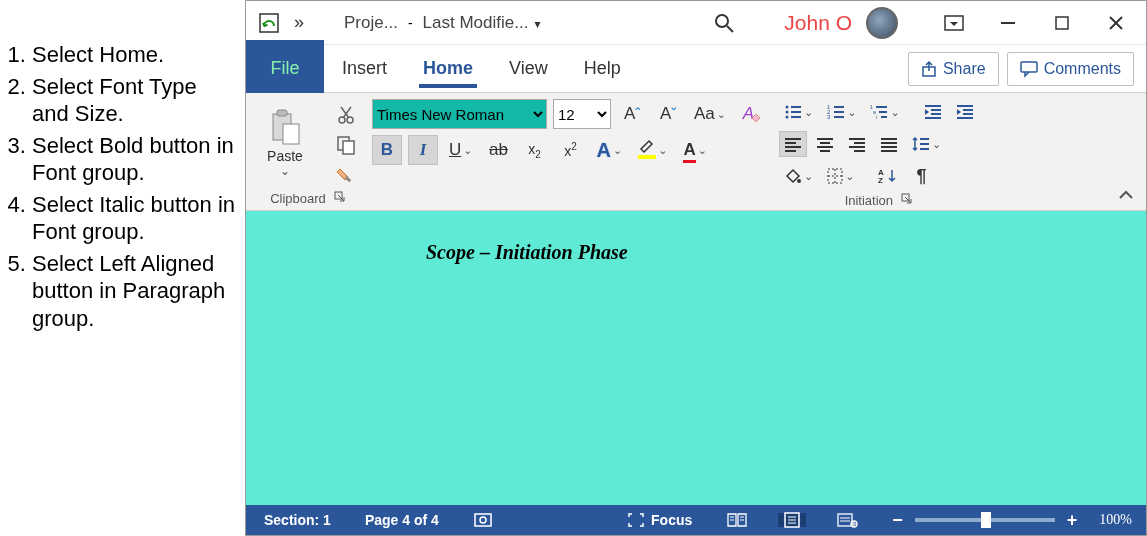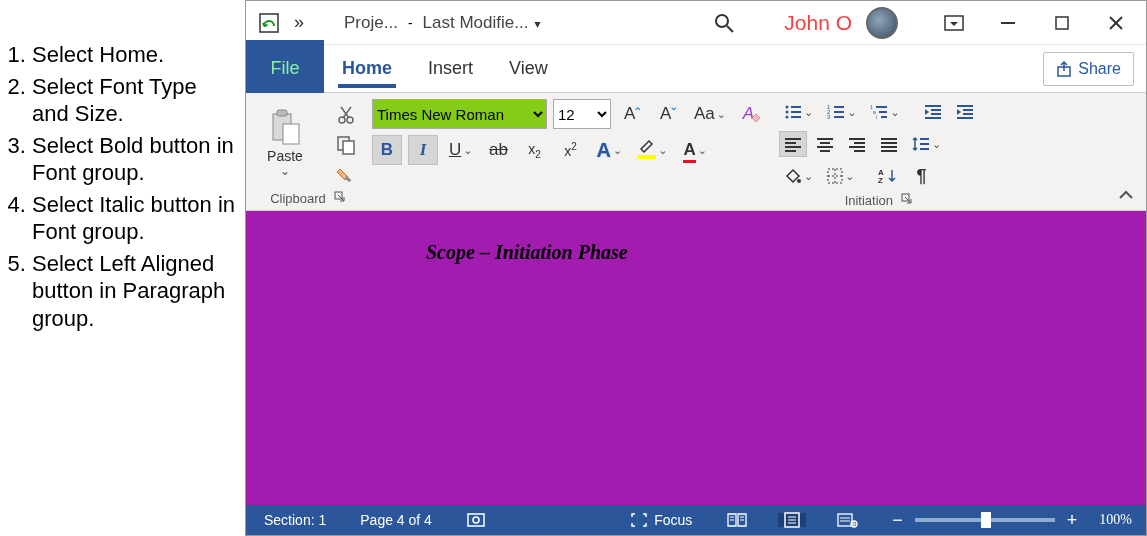--- a/index.html
+++ b/index.html
@@ -37,21 +37,21 @@
 
 .paste-stack { display: flex; flex-direction: column; align-items: center; width: 58px; }
 .paste-icon { width: 40px; height: 40px; }
 .paste-lbl { font-size: 14px; color: #333; }
 .paste-dd::after { content: "⌄"; font-size: 12px; display: block; text-align: center; color: #555; }
 .clip-mini { display: flex; flex-direction: column; gap: 6px; margin-left: 2px; margin-top: 4px; }
 .mini-btn { width: 28px; height: 24px; display: flex; align-items: center; justify-content: center; }
 
 .font-body { display: flex; flex-direction: column; gap: 6px; }
 .font-row { display: flex; align-items: center; gap: 6px; }
-select.font-name { width: 175px; height: 30px; font-size: 15px; border: 1px solid #aaa; background: #84cc16; }
+select.font-name { width: 175px; height: 30px; font-size: 15px; border: 1px solid #aaa; background: #14b8a6; }
 select.font-size { width: 58px; height: 30px; font-size: 15px; border: 1px solid #aaa; background: #fff; }
 .rbtn { min-width: 30px; height: 30px; display: flex; align-items: center; justify-content: center; border: 1px solid transparent; font-size: 17px; color: #333; padding: 0 4px; }
 .rbtn.tog-on { background: #d6d6d6; border-color: #c0c0c0; }
 .rbtn.sm { min-width: 26px; height: 26px; font-size: 15px; }
 .dd::after { content: "⌄"; font-size: 11px; margin-left: 2px; color: #555; }
 .rbtn .under { text-decoration: underline; }
 .strike { text-decoration: line-through; }
 .subsc { font-size: 14px; }
 .subsc sub { font-size: 10px; }
 .supsc { font-size: 14px; }
@@ -67,26 +67,26 @@
 .shrink sup { color: #2b8ad6; font-weight: bold; }
 .cc { }
 .clearfmt { color: #a03ccf; font-style: italic; }
 
 .para-body { display: flex; flex-direction: column; gap: 6px; }
 .para-row { display: flex; align-items: center; gap: 4px; }
 .bullets svg, .numbering svg, .ml svg, .indL svg, .indR svg, .align svg, .borders svg, .sort svg, .shading svg, .linesp svg { display: block; }
 .para-row .rbtn { min-width: 28px; }
 .collapse-caret { position: absolute; right: 12px; bottom: 6px; color: #555; }
 
-.doc-area { flex: 1; background: #a21caf; position: relative; overflow: hidden; }
+.doc-area { flex: 1; background: #5eead4; position: relative; overflow: hidden; }
 .doc-text { position: absolute; top: 30px; left: 180px; font-family: "Times New Roman", serif; font-weight: 700; font-style: italic; font-size: 20px; color: #000; }
 
 .statusbar { height: 30px; background: #2b579a; color: #fff; display: flex; align-items: center; padding: 0 14px; gap: 26px; font-size: 14px; }
 .statusbar .sep { flex: 1; }
-.sb-btn { display: flex; align-items: center; gap: 6px; height: 14px; padding: 0 4px; }
+.sb-btn { display: flex; align-items: center; gap: 6px; height: 14px; padding: 0 4px; font-weight: bold; }
 .sb-btn.active { background: #1e3f73; }
 .sb-btn svg { display: block; }
 .zoom-slider { display: flex; align-items: center; gap: 8px; }
 .zoom-track { width: 140px; height: 4px; background: #8faccf; position: relative; }
 .zoom-thumb { position: absolute; top: -6px; left: 66px; width: 10px; height: 16px; background: #fff; }
 .zoom-pct { margin-left: 10px; font-family: Liberation Serif, serif; }
 
 svg { overflow: visible; }
 </style>
 </head>
@@ -147,30 +147,38 @@
     <div class="win-btn">
       <svg width="16" height="16">
           <line x1="2" y1="2" x2="14" y2="14" stroke="#333" stroke-width="2"></line>
           <line x1="14" y1="2" x2="2" y2="14" stroke="#333" stroke-width="2"></line>
         </svg>
     </div>
   </div>
 
   <div class="tabstrip">
     <div class="tab-file">File</div>
+    <div class="tab">Insert</div>
     <div class="tab active">Home</div>
-    <div class="tab">Insert</div>
     <div class="tab">View</div>
+    <div class="tab">Help</div>
     <div class="spacer"></div>
     <div class="outline-btn">
       <svg width="16" height="16">
           <rect x="2" y="6" width="12" height="9" fill="none" stroke="#2b579a" stroke-width="1.5"></rect>
           <path d="M8 10 V1 M5 4 l3 -3 l3 3" fill="none" stroke="#2b579a" stroke-width="1.5"></path>
         </svg>
       <span>Share</span>
+    </div>
+    <div class="outline-btn">
+      <svg width="18" height="16">
+          <rect x="1" y="1" width="16" height="10" rx="1" fill="none" stroke="#2b579a" stroke-width="1.5"></rect>
+          <path d="M5 11 v4 l4 -4" fill="none" stroke="#2b579a" stroke-width="1.5"></path>
+        </svg>
+      <span>Comments</span>
     </div>
   </div>
 
   <div class="ribbon">
 
     <div class="group">
       <div class="group-body">
         <div class="paste-stack">
           <svg class="paste-icon" width="40" height="40">
             <rect x="8" y="6" width="18" height="26" fill="#d9d9d9" stroke="#888"></rect>

